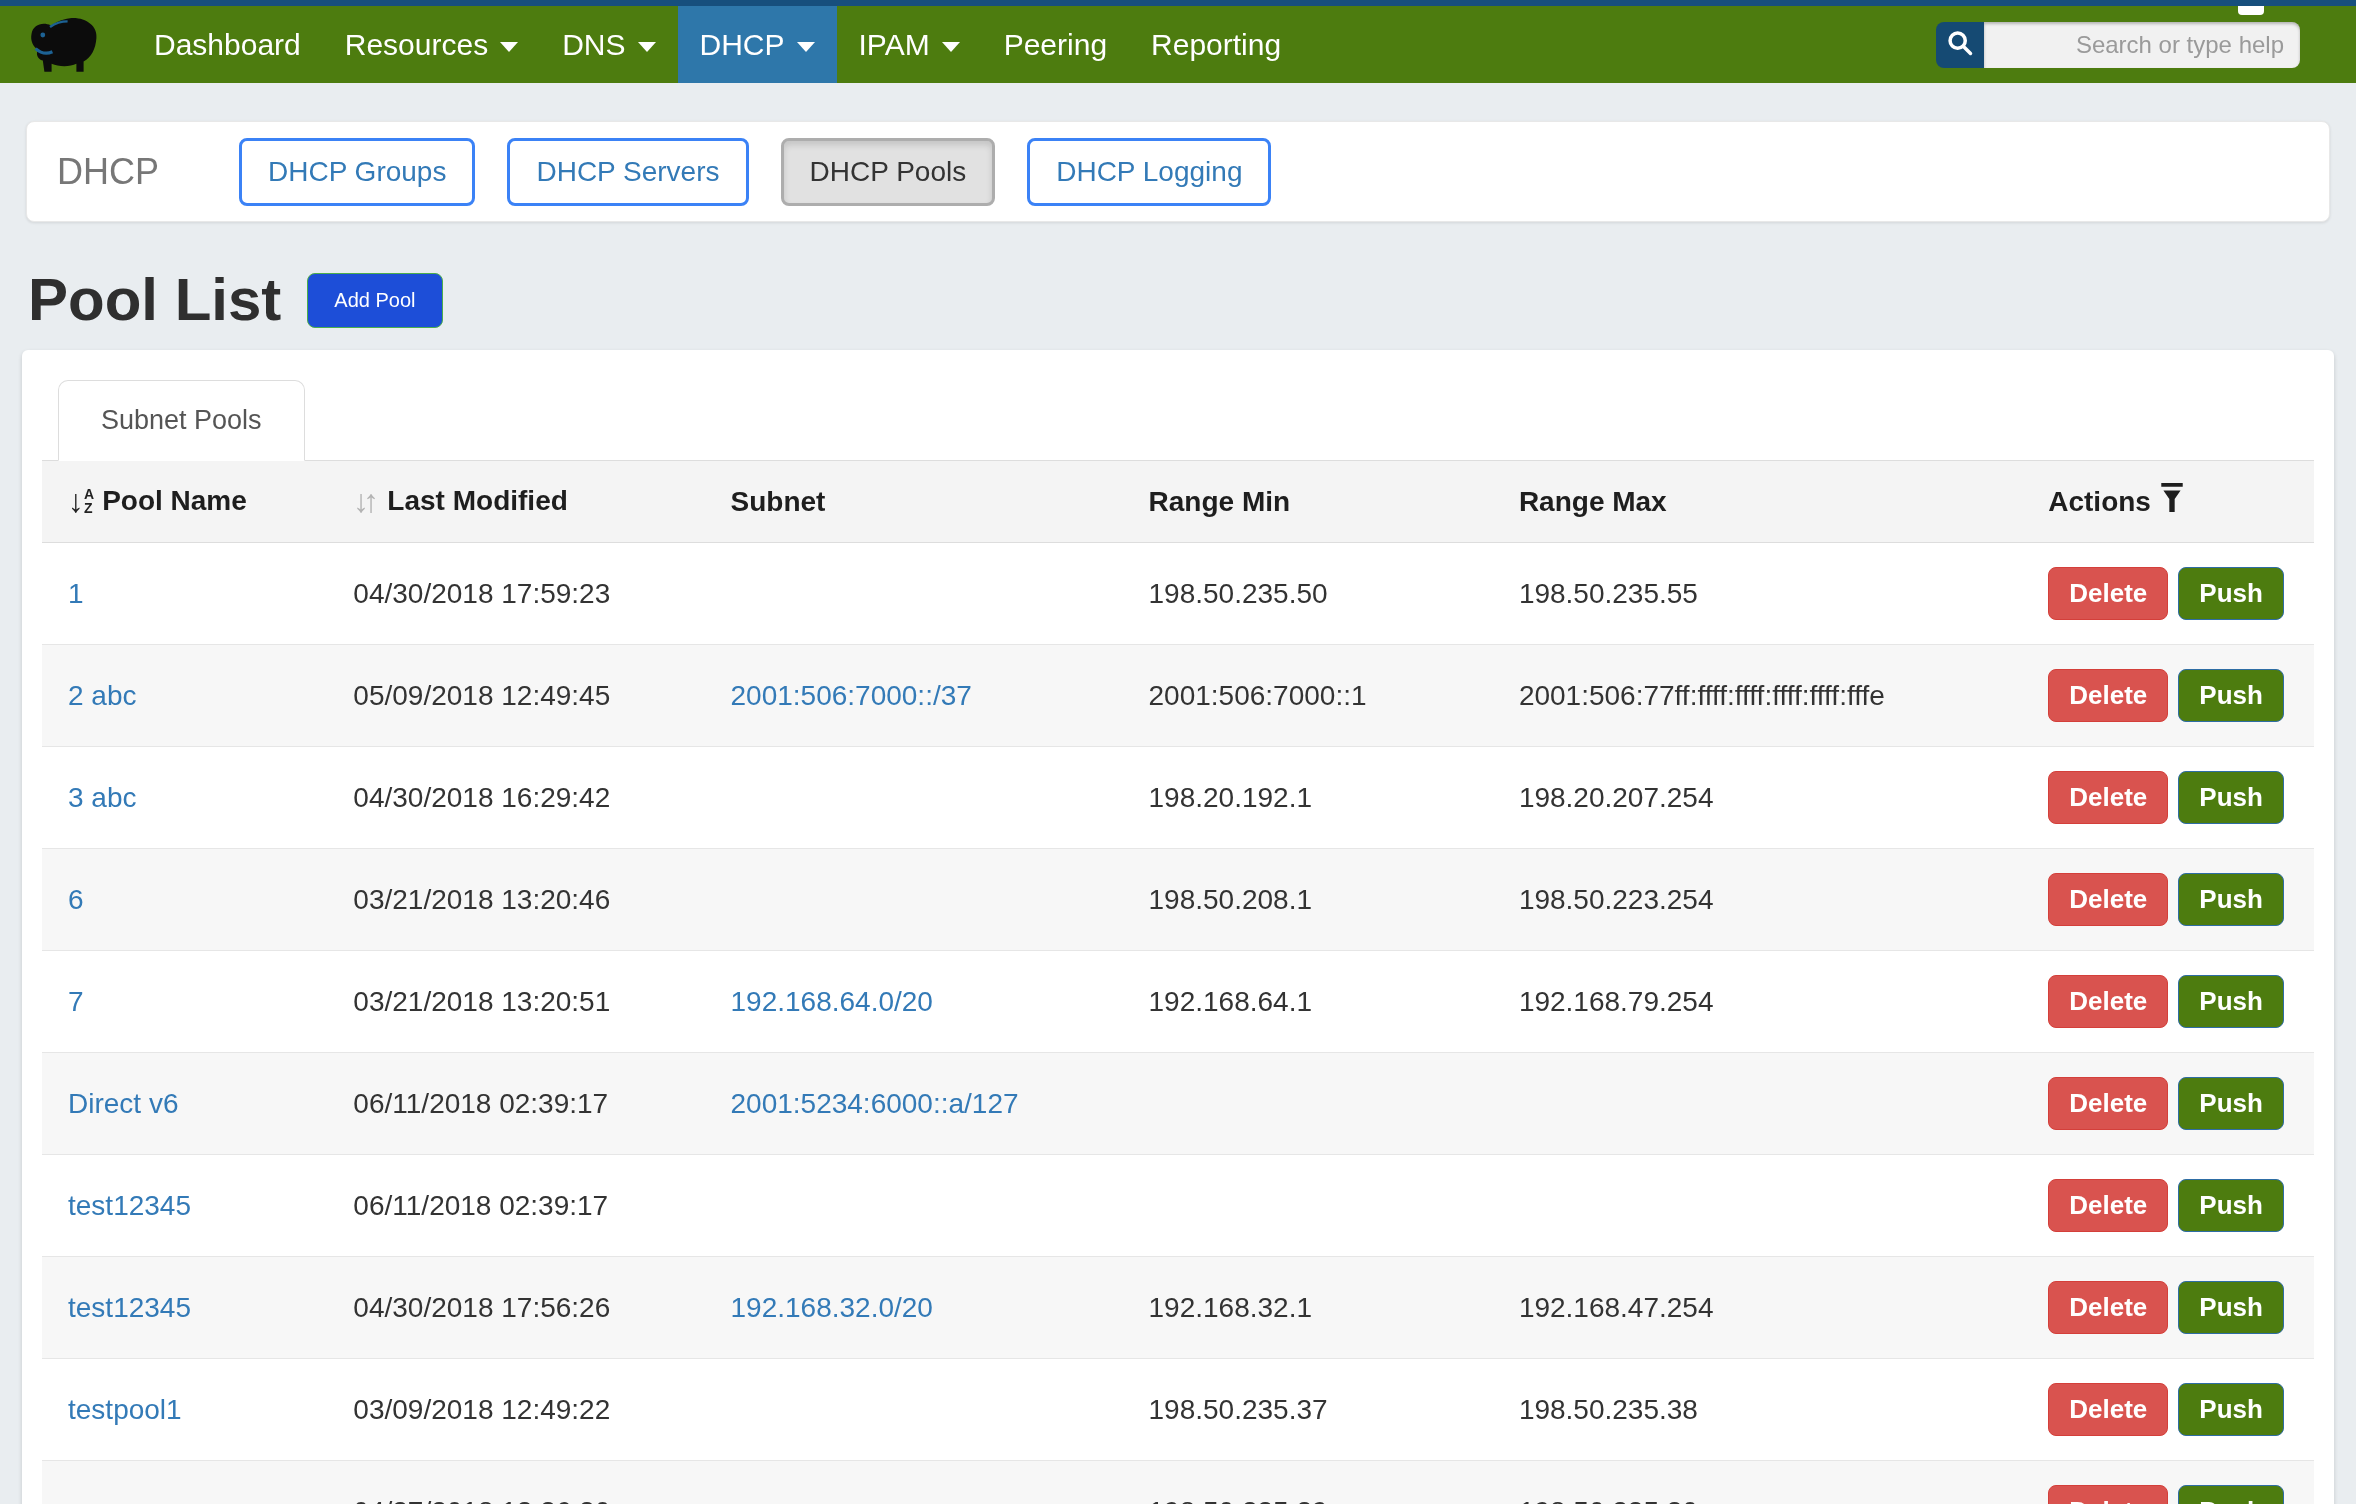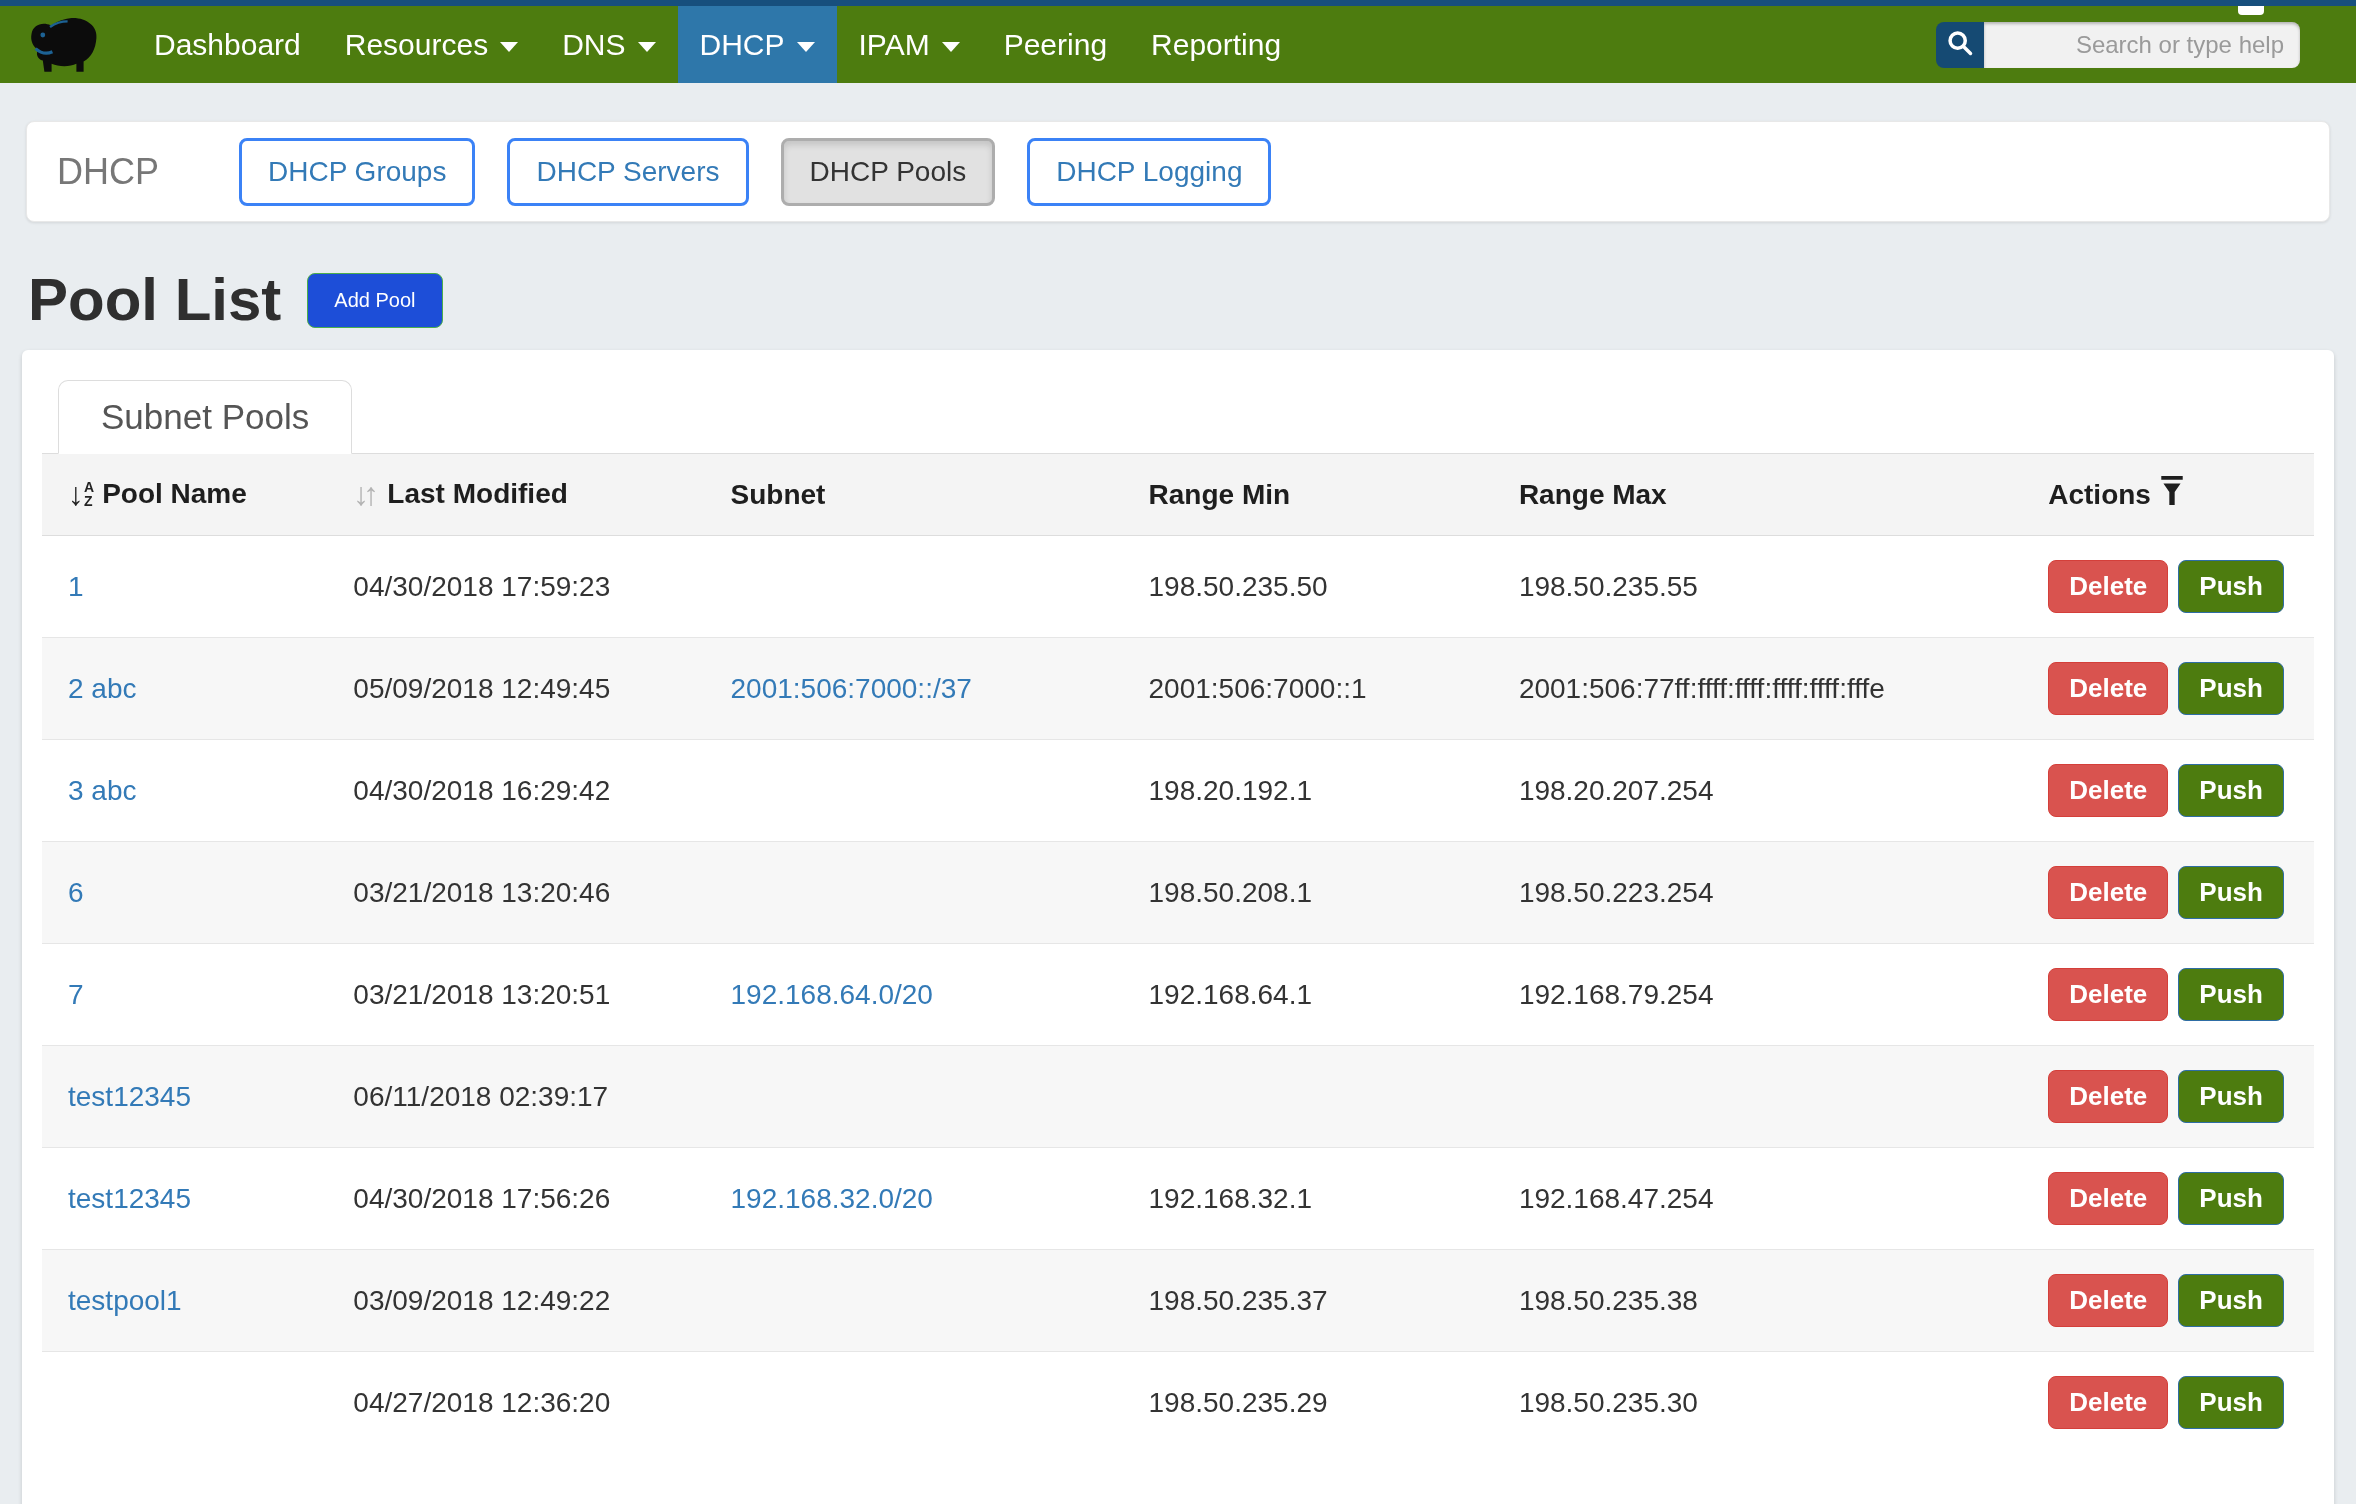--- a/index.html
+++ b/index.html
@@ -68,21 +68,21 @@
   }
 
   
   .panel {
     margin:0 22px; background:#fff; border-radius:6px;
     padding:30px 20px 65px 20px; box-shadow:0 2px 4px rgba(0,0,0,.16);
     min-height:1110px;
   }
   .tabs { display:flex; border-bottom:1px solid #ddd; padding-left:16px; align-items:flex-end; }
   .tab {
-    font-size:35px; padding:16px 42px; margin-bottom:-1px; cursor:pointer; white-space:nowrap;
+    font-size:27px; padding:24px 42px; margin-bottom:-1px; cursor:pointer; white-space:nowrap;
   }
   .tab.active {
     background:#fff; border:1px solid #ddd; border-bottom:1px solid #fff;
     border-radius:10px 10px 0 0; color:#555;
   }
   .tab.inactive { color:#337ab7; border:1px solid transparent; }
 
   table { width:100%; border-collapse:collapse; font-size:28px; table-layout:fixed; }
   thead th {
     background:#f4f4f4; text-align:left; font-weight:700; color:#1e1e1e;
@@ -300,20 +300,33 @@
     <td>192.168.64.1</td>
     <td>192.168.79.254</td>
     <td>
       <span class="btn-row">
         <button class="btn-sm btn-danger">Delete</button>
         <button class="btn-sm btn-primary">Push</button>
       </span>
     </td>
   </tr>
         <tr>
+    <td><a href="#">Direct v6</a></td>
+    <td>06/11/2018 02:39:17</td>
+    <td><a href="#">2001:5234:6000::a/127</a></td>
+    <td></td>
+    <td></td>
+    <td>
+      <span class="btn-row">
+        <button class="btn-sm btn-danger">Delete</button>
+        <button class="btn-sm btn-primary">Push</button>
+      </span>
+    </td>
+  </tr>
+        <tr>
     <td><a href="#">test12345</a></td>
     <td>06/11/2018 02:39:17</td>
     <td><a></a></td>
     <td></td>
     <td></td>
     <td>
       <span class="btn-row">
         <button class="btn-sm btn-danger">Delete</button>
         <button class="btn-sm btn-primary">Push</button>
       </span>

